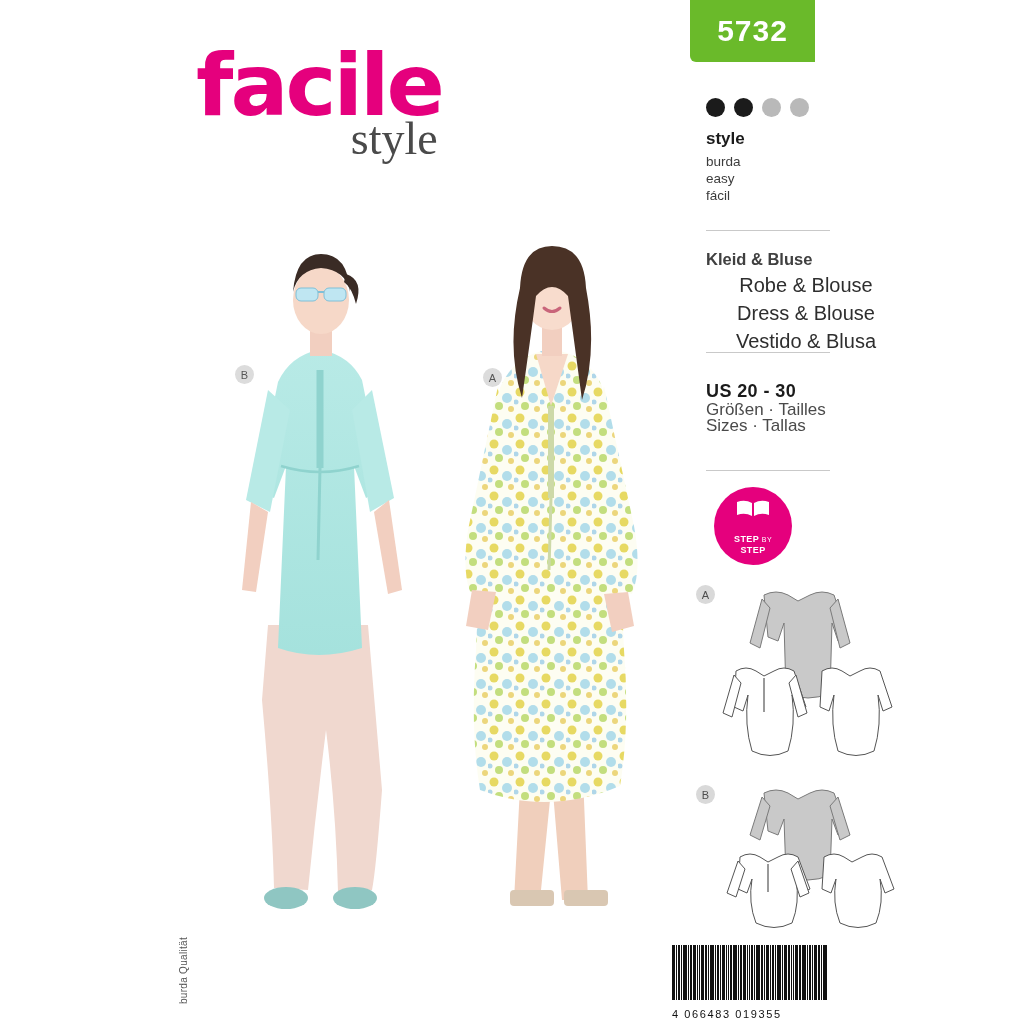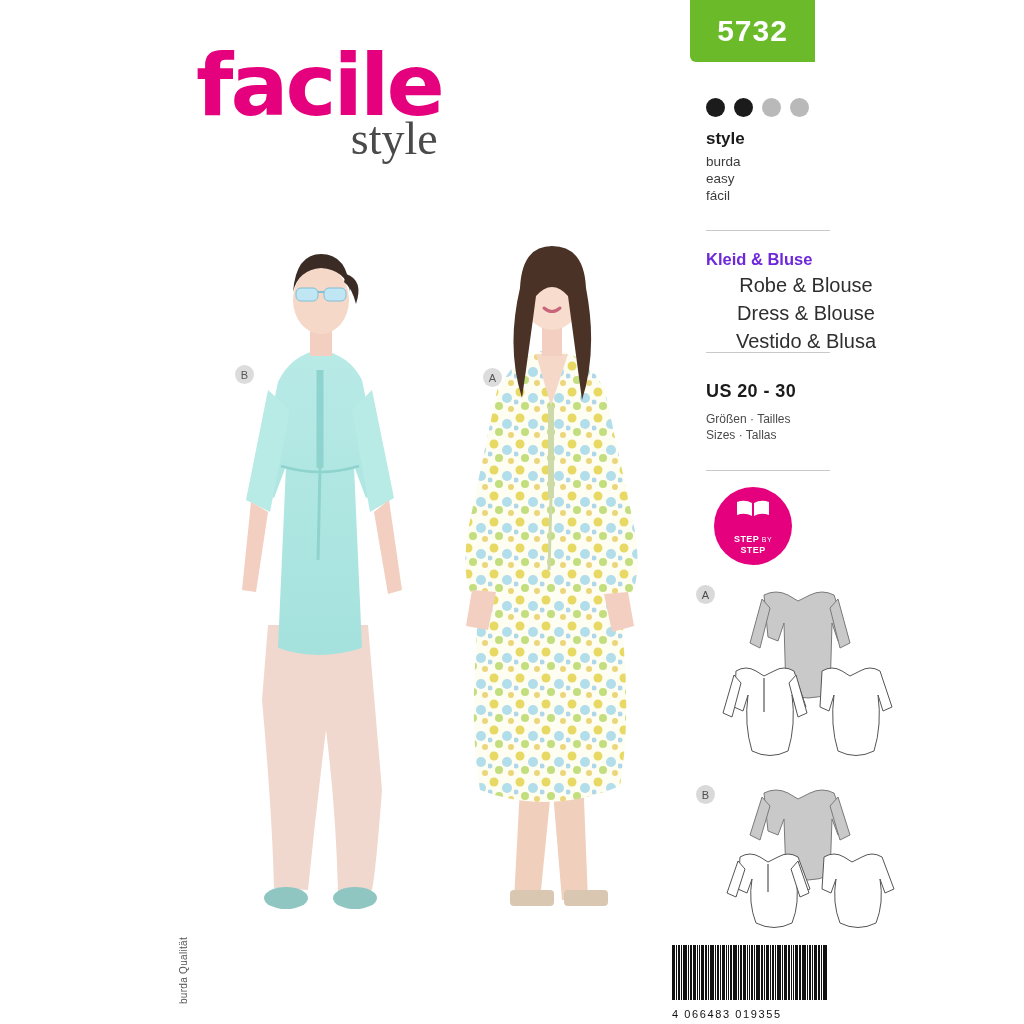--- a/index.html
+++ b/index.html
@@ -44,27 +44,27 @@
   .diff-alt { font-size: 13.5px; color: #3c3c3c; line-height: 17px; margin-top: 4px; }
 
   .rule {
     position: absolute; left: 16px; width: 124px; height: 1px; background: #c9c9c9;
   }
   .rule.r1 { top: 230px; }
   .rule.r2 { top: 352px; }
   .rule.r3 { top: 470px; }
 
   .titles { position: absolute; left: 16px; top: 250px; width: 200px; }
-  .t-de { font-size: 16.5px; font-weight: bold; color: #6d28d9; }
+  .t-de { font-size: 16.5px; font-weight: bold; color: #404040; }
   .t-other { font-size: 20px; color: #2e2e2e; margin-top: 5px; text-align: center; }
 
   .sizes { position: absolute; left: 16px; top: 378px; width: 200px; }
   .s-eur { font-size: 18px; font-weight: bold; color: #1b1b1b; letter-spacing: .4px;}
   .s-us  { font-size: 18px; font-weight: bold; color: #1b1b1b; margin-top: 3px; letter-spacing: .4px;}
-  .s-sub { font-size: 12px; color: #4a4a4a; margin-top: 9px; line-height: 16px; }
+  .s-sub { font-size: 17px; color: #4a4a4a; line-height: 16px; }
 
   
   .sbs {
     position: absolute; left: 24px; top: 487px;
     width: 78px; height: 78px; border-radius: 50%;
     background: #e5007d; color: #fff;
     display: flex; flex-direction: column; align-items: center; justify-content: flex-end;
     padding-bottom: 10px;
   }
   .sbs .book { position: absolute; top: 12px; width: 34px; height: 18px; }

